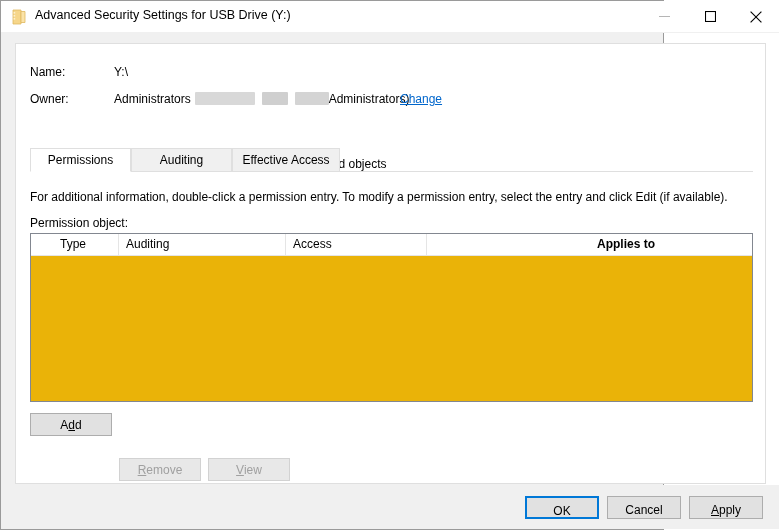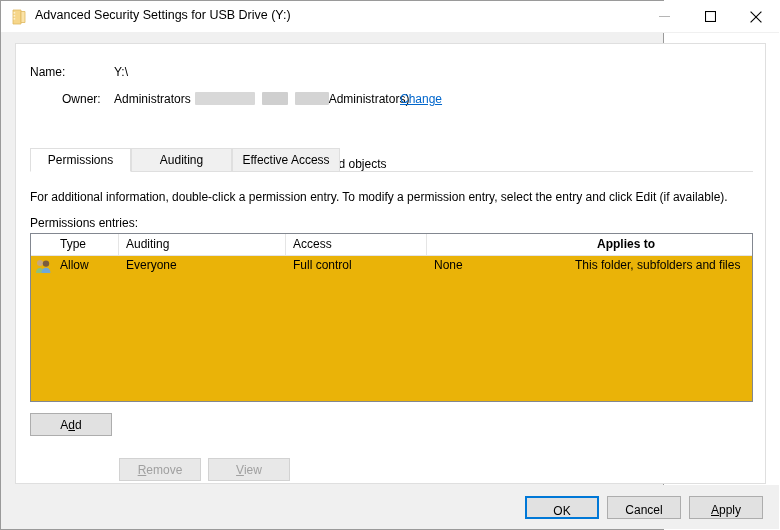--- a/index.html
+++ b/index.html
@@ -71,21 +71,21 @@
     width: 751px;
     height: 441px;
     box-sizing: border-box;
     border: 1px solid #dfdfdf;
     background: #ffffff;
   }
 
   
   #lbl-name    { position: absolute; left: 14px; top: 21px; }
   #val-name    { position: absolute; left: 98px; top: 21px; }
-  #lbl-owner   { position: absolute; left: 14px; top: 48px; margin-left: 32px; }
+  #lbl-owner   { position: absolute; left: 14px; top: 48px; }
   #owner-line  { position: absolute; left: 98px; top: 48px; white-space: nowrap; }
   #owner-pre   { }
   .redact {
     display: inline-block;
     vertical-align: -2px;
     height: 13px;
     border-radius: 1px;
   }
   #redact-a { width: 60px; background: #d8d8d8; margin-left: 4px; }
   #redact-b { width: 26px; background: #cfcfcf; margin-left: 7px; }
@@ -370,45 +370,30 @@
       <div class="tab active" id="tab-0">
         <span>Permissions</span>
       </div>
       <div class="tab" id="tab-2">
         <span>Effective Access</span>
       </div>
     </div>
     <div id="tabline"></div>
 
     <span id="desc-info">For additional information, double-click a permission entry. To modify a permission entry, select the entry and click Edit (if available).</span>
-    <span id="desc-entries">Permissions entries:</span>
+    <span id="desc-entries">Permission object:</span>
 
     <div id="listbox">
       <div id="listhead">
         <div class="hcell" id="h-0">Type</div>
         <div class="hcell" id="h-1">Auditing</div>
         <div class="hcell" id="h-2">Access</div>
         <div class="hcell last" id="h-4">Applies to</div>
       </div>
 
-      <div id="row-0">
-        <span id="row-icon">
-          <svg width="17" height="16" viewBox="0 0 17 16">
-            <circle cx="5" cy="5" r="3" fill="#c8a87c"></circle>
-            <path d="M1 15 c0-3.4 1.9-5 4-5 s4 1.6 4 5 z" fill="#8fbf7a"></path>
-            <circle cx="11" cy="5.6" r="3.2" fill="#7a5c3e"></circle>
-            <path d="M6.6 15 c0-3.6 2-5.2 4.4-5.2 s4.4 1.6 4.4 5.2 z" fill="#6fa8d8"></path>
-          </svg>
-        </span>
-        <span class="dcell" id="d-0">Allow</span>
-        <span class="dcell" id="d-1">Everyone</span>
-        <span class="dcell" id="d-2">Full control</span>
-        <span class="dcell" id="d-3">None</span>
-        <span class="dcell" id="d-4">This folder, subfolders and files</span>
-      </div>
     </div>
 
     <button class="lbtn" id="lbtn-add">A<span class="acc">d</span>d</button>
     <button class="lbtn disabled" id="lbtn-remove"><span class="acc">R</span>emove</button>
     <button class="lbtn disabled" id="lbtn-view"><span class="acc">V</span>iew</button>
 
     <div id="redbox"></div>
     <div class="cbrow" id="cb-replace-all">
       <span class="cbox checked"></span>
       <span class="cblabel">Replace all child object permission entries with inheritable permission entries from this object</span>

